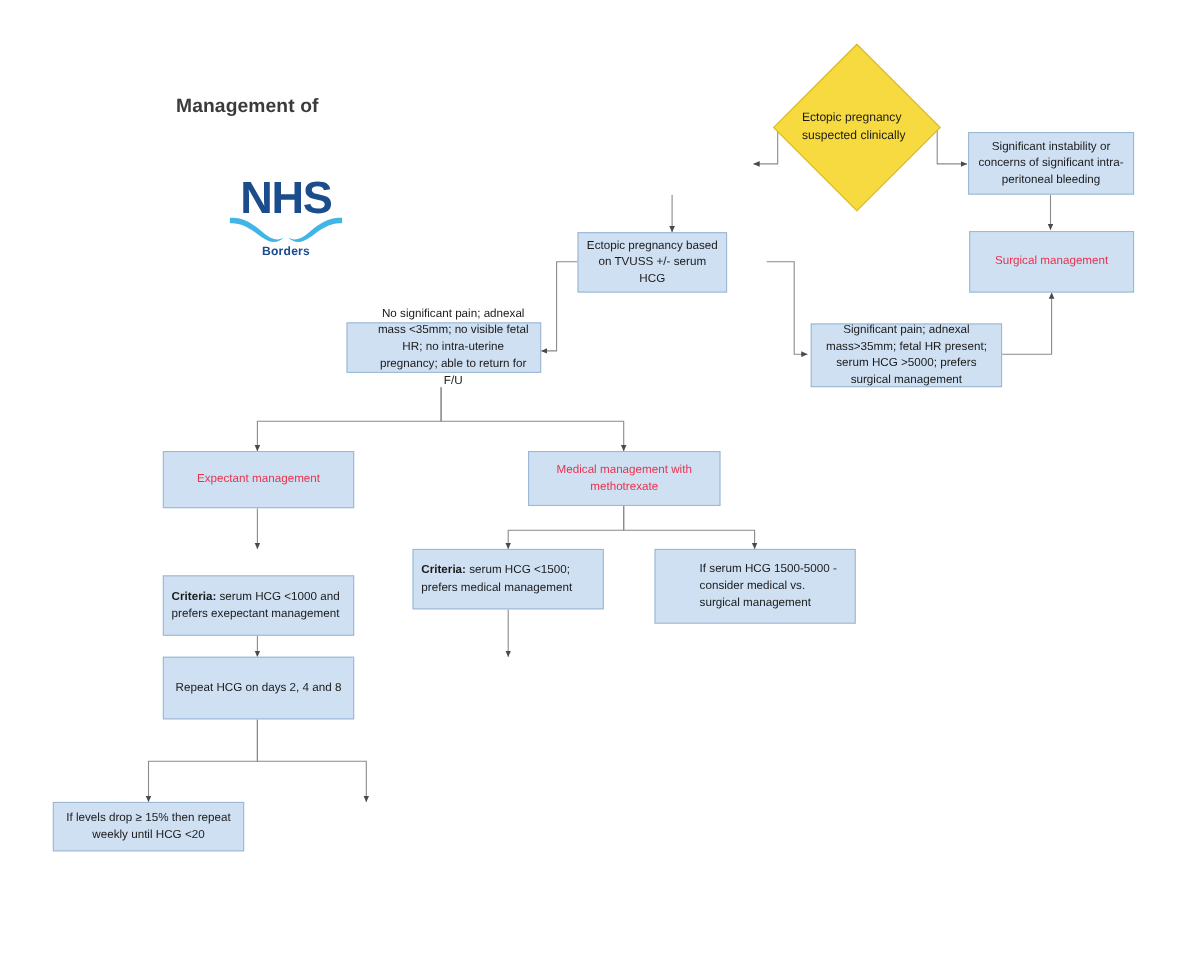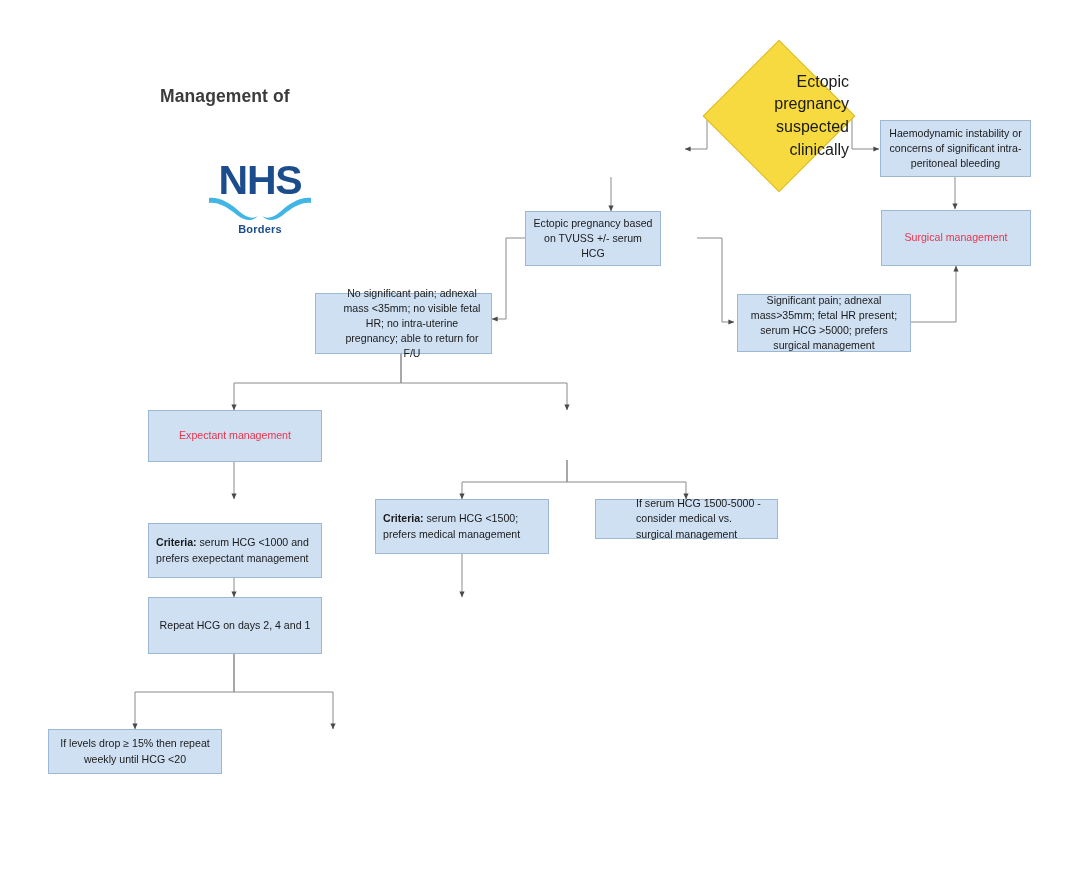--- a/index.html
+++ b/index.html
@@ -84,25 +84,25 @@
     width: 108px; height: 108px;
   }
   .diamond .shape {
     position: absolute; left: 0; top: 0;
     width: 108px; height: 108px;
     background: #f6da40;
     border: 1px solid #d9bb25;
     transform: rotate(45deg);
   }
   .diamond .label {
-    position: absolute; left: 16px; top: 0;
+    position: absolute; left: 4px; top: 0;
     width: 108px; height: 108px;
     display: flex; align-items: center; justify-content: center;
-    text-align: right;
-    font-size: 16px;
+    text-align: left;
+    font-size: 11px;
     line-height: 1.42;
     color: #1a1a1a;
   }
 </style>
 </head>
 <body>
 
 <div id="canvas">
 
   <svg id="wires" viewBox="0 0 1092 874" xmlns="http://www.w3.org/2000/svg">
@@ -157,58 +157,61 @@
     <div class="nhs-sub">Borders</div>
   </div>
 
   <div class="diamond" style="left:725px; top:62px;">
     <div class="shape"></div>
     <div class="label">Ectopic pregnancy suspected clinically</div>
   </div>
 
 
   <div class="node" style="left:880px; top:120px; width:151px; height:57px;">
-    <span class="txt">Haemodynamic instability or concerns of significant intra-peritoneal bleeding</span>
+    <span class="txt">Significant instability or concerns of significant intra-peritoneal bleeding</span>
   </div>
 
   <div class="node" style="left:525px; top:211px; width:136px; height:55px;">
     <span class="txt">Ectopic pregnancy based on TVUSS +/- serum HCG</span>
   </div>
 
   <div class="node red" style="left:881px; top:210px; width:150px; height:56px;align-items:center;">
     <span class="txt">Surgical management</span>
   </div>
 
-  <div class="node" style="left:315px; top:293px; width:177px; height:61px;padding-left:24px;">
+  <div class="node" style="left:315px; top:293px; width:177px; height:46px;padding-left:24px;">
     <span class="txt">No significant pain; adnexal mass &lt;35mm; no visible fetal HR; no intra-uterine pregnancy; able to return for F/U</span>
   </div>
 
   <div class="node" style="left:737px; top:294px; width:174px; height:58px;">
     <span class="txt">Significant pain; adnexal mass&gt;35mm; fetal HR present; serum HCG &gt;5000; prefers surgical management</span>
   </div>
 
   <div class="node red" style="left:148px; top:410px; width:174px; height:52px;">
     <span class="txt">Expectant management</span>
   </div>
 
+  <div class="node red" style="left:480px; top:410px; width:175px; height:50px;">
+    <span class="txt">Medical management with methotrexate</span>
+  </div>
 
   <div class="node left-align" style="left:148px; top:499px; width:174px; height:55px;margin-top:24px;">
     <span class="txt"><b>Criteria:</b><span> serum HCG &lt;1000 and prefers exepectant management</span></span>
   </div>
 
   <div class="node left-align" style="left:375px; top:499px; width:174px; height:55px;">
     <span class="txt"><b>Criteria:</b><span> serum HCG &lt;1500; prefers medical management</span></span>
   </div>
 
-  <div class="node left-align" style="left:595px; top:499px; width:183px; height:40px;padding-left:40px;">
+  <div class="node left-align" style="left:595px; top:499px; width:183px; height:68px;padding-left:40px;">
     <span class="txt">If serum HCG 1500-5000 - consider medical vs. surgical management</span>
   </div>
 
   <div class="node" style="left:148px; top:597px; width:174px; height:57px;">
-    <span class="txt">Repeat HCG on days 2, 4 and 1</span>
+    <span class="txt">Repeat HCG on days 2, 4 and 8</span>
   </div>
 
 
   <div class="node" style="left:48px; top:729px; width:174px; height:45px;">
     <span class="txt">If levels drop ≥ 15% then repeat weekly until HCG &lt;20</span>
   </div>
 
 
 </div>
 

